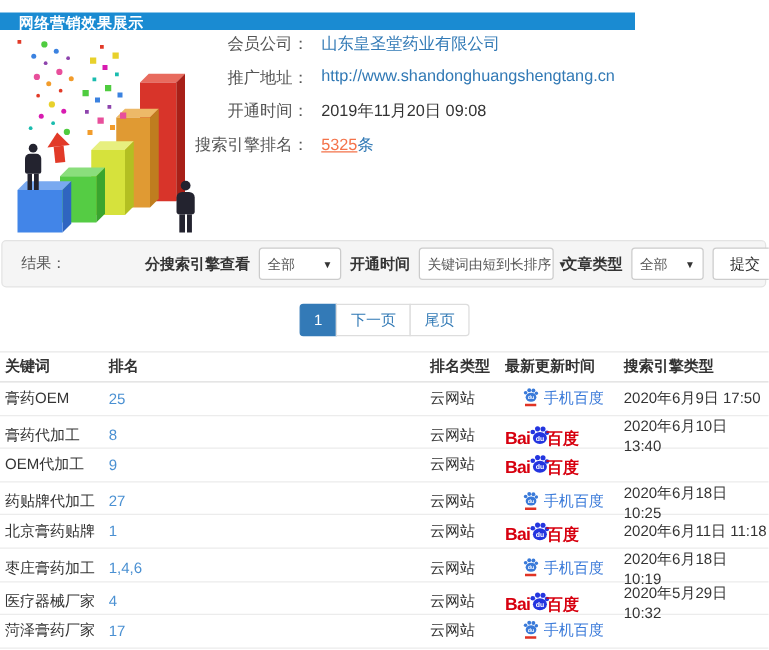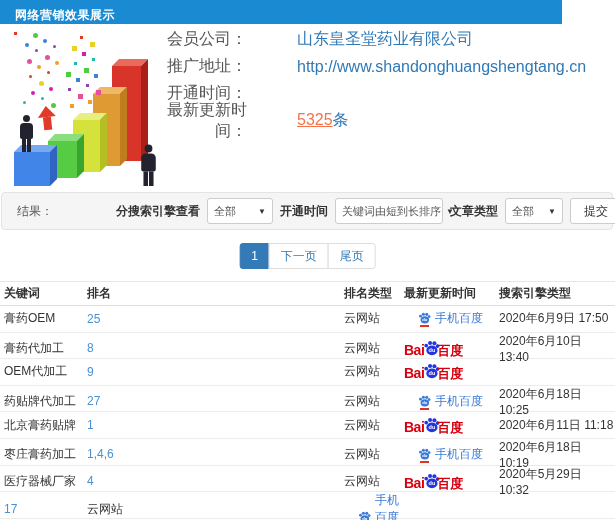--- a/index.html
+++ b/index.html
@@ -4,44 +4,44 @@
 <style>
   html,body{margin:0;padding:0;}
   body{
     width:615px;height:520px;overflow:hidden;position:relative;
     background:#fff;
     font-family:"Liberation Sans","DejaVu Sans",sans-serif;
     -webkit-font-smoothing:antialiased;
   }
   
   .topbar{
-    position:absolute;top:0;left:0;width:562px;height:24px;
+    position:absolute;top:10px;left:0;width:508px;height:24px;
     background:var(--header-bg,#1a8bd2);
-    display:flex;align-items:flex-end;
+    display:flex;align-items:flex-start;
   }
   .topbar .title{color:#fff;font-size:12px;font-weight:600;margin-left:15px;letter-spacing:.5px;}
   
   .info-section{position:absolute;top:24px;left:0;width:615px;height:168px;background:#fff;}
   .illus{position:absolute;left:4px;top:6px;width:190px;height:158px;}
   .bar{position:absolute;}
   .bar div{position:absolute;}
   .man{position:absolute;}
   .man .head{width:7px;height:7px;border-radius:50%;background:#23232f;margin:0 auto;}
   .man .body{width:13px;height:16px;background:#23232f;border-radius:4px 4px 2px 2px;margin:1px auto 0;}
   .man .legs{width:9px;height:13px;margin:0 auto;
     background:linear-gradient(to right,#23232f 42%,transparent 42%,transparent 58%,#23232f 58%);}
   .arrow{position:absolute;transform:rotate(-6deg);}
   .arrow .ahead{width:0;height:0;border-left:9px solid transparent;border-right:9px solid transparent;
     border-bottom:11px solid #e23a28;}
   .arrow .astem{width:8px;height:13px;background:#e23a28;margin:0 auto;}
   .dot{position:absolute;}
   .info-rows{position:absolute;left:140px;top:2px;}
-  .info-row{height:27px;display:flex;align-items:center;font-size:16px;}
+  .info-row{height:27px;display:flex;font-size:13px;}
   .ilabel{display:inline-block;width:107px;text-align:right;color:#555;margin-right:10px;}
-  .ival{color:#333;text-decoration:none;margin-left:40px;}
+  .ival{color:#333;text-decoration:none;}
   a.ival{color:var(--link,#3179b5);cursor:pointer;}
   .orange{color:var(--highlight-orange,#f4734a);text-decoration:underline;}
   .suffix-blue{color:var(--link,#3179b5);}
   
   .filter-band{
     position:absolute;top:192px;left:1px;width:612px;height:38px;
     background:#f5f5f5;border:1px solid #e3e3e3;border-radius:4px;box-sizing:border-box;
   }
   .result-label{position:absolute;left:15px;top:50%;transform:translateY(-50%);font-size:12px;color:#555;}
   .filter-controls{
@@ -74,21 +74,21 @@
   .page-btn.active{background:var(--page-active,#337ab7);border-color:var(--page-active,#337ab7);color:#fff;}
   
   .rank-table{position:absolute;top:281px;left:0;width:615px;}
   .trow{
     display:grid;grid-template-columns:83px 257px 60px 95px auto;
     align-items:center;padding-left:4px;box-sizing:border-box;
     height:26.6px;border-bottom:1px solid #ececec;font-size:12px;color:#333;
   }
   .trow.thead{height:25px;border-top:1px solid #e7e7e7;border-bottom:1px solid #ddd;font-weight:bold;color:#333;}
   .rank-link{color:var(--rank-link,#4a90d2);text-decoration:none;cursor:pointer;}
-  .mb-wrap{display:flex;align-items:flex-end;margin-left:14px;}
+  .mb-wrap{display:flex;align-items:flex-start;margin-left:14px;}
   .mb-icon{position:relative;display:inline-flex;flex-direction:column;align-items:center;margin-right:4px;}
   .mb-icon .redline{width:9px;height:2px;background:#e03324;margin-top:1px;}
   .mb-label{color:var(--mobile-blue,#3a7ad9);font-size:12px;}
   .bd-wrap{display:flex;align-items:flex-end;}
   .bd-bai{color:var(--baidu-red,#d7000f);font-weight:bold;font-size:14px;letter-spacing:-.5px;line-height:13px;}
   .bd-cn{color:var(--baidu-red,#d7000f);font-weight:bold;font-size:13px;line-height:13px;margin-left:-2px;}
   .bd-paw{margin:0 -1px -2px -1px;}
 </style>
 </head>
 <body>
@@ -182,23 +182,24 @@
     <div class="info-row">
       <span class="ilabel">会员公司：</span>
       <a class="ival">山东皇圣堂药业有限公司</a>
     </div>
     <div class="info-row">
       <span class="ilabel">推广地址：</span>
       <a class="ival">http://www.shandonghuangshengtang.cn</a>
     </div>
     <div class="info-row">
       <span class="ilabel">开通时间：</span>
+      <span class="ival">2019年11月20日 09:08</span>
     </div>
     <div class="info-row">
-      <span class="ilabel">最新更新时间：</span>
+      <span class="ilabel">搜索引擎排名：</span>
       <span class="ival"><span class="orange">5325</span><span class="suffix-blue">条</span></span>
     </div>
   </div>
 </div>
 
 <div class="filter-band">
   <span class="result-label">结果：</span>
   <div class="filter-controls">
     <span class="fl-label">分搜索引擎查看</span>
     <div class="select sel-engine">
@@ -373,20 +374,21 @@
     <circle cx="17.1" cy="6.8" r="2.1" fill="var(--baidu-blue)"></circle>
     <ellipse cx="10.5" cy="11.8" rx="6.6" ry="5.6" fill="var(--baidu-blue)"></ellipse>
     <text x="10.5" y="14.3" font-size="6.5" fill="#fff" text-anchor="middle" font-weight="bold" font-family="Liberation Sans, DejaVu Sans, sans-serif">du</text>
   </svg></span>
             <b class="bd-cn">百度</b>
           </span>
         </span>
         <span>2020年5月29日 10:32</span>
       </div>
       <div class="trow">
+        <span>菏泽膏药厂家</span>
         <a class="rank-link">17</a>
         <span>云网站</span>
         <span>
           <span class="mb-wrap">
             <span class="mb-icon">
               <svg width="13" height="12" viewBox="0 0 20 18" xmlns="http://www.w3.org/2000/svg">
     <circle cx="3.8" cy="6.2" r="2.2" fill="var(--mobile-blue)"></circle>
     <circle cx="8.3" cy="3.2" r="2.4" fill="var(--mobile-blue)"></circle>
     <circle cx="13.4" cy="3.4" r="2.4" fill="var(--mobile-blue)"></circle>
     <circle cx="17.1" cy="6.8" r="2.1" fill="var(--mobile-blue)"></circle>

